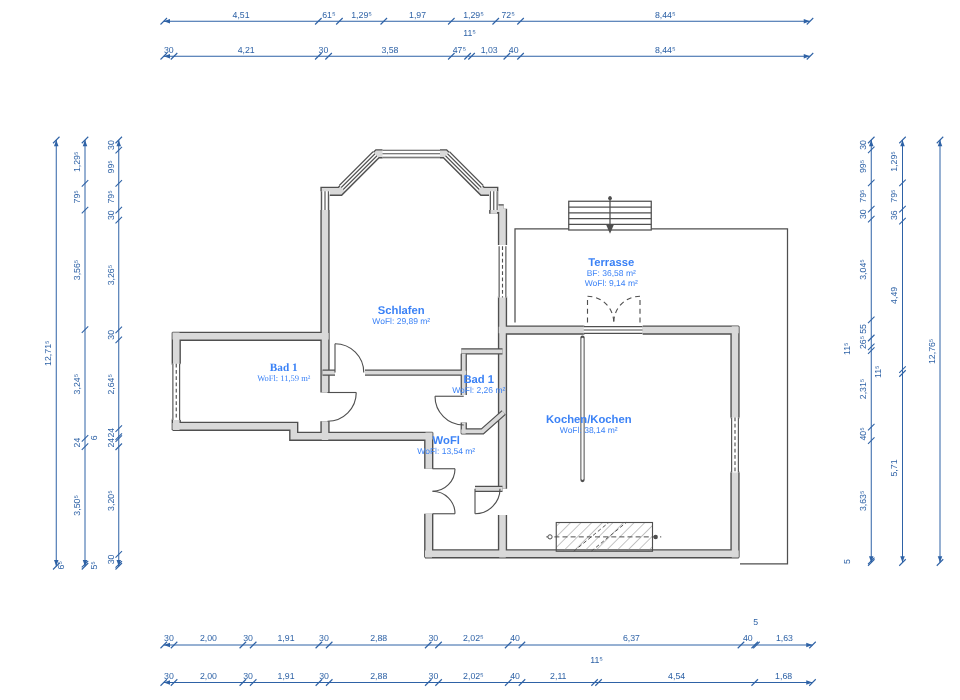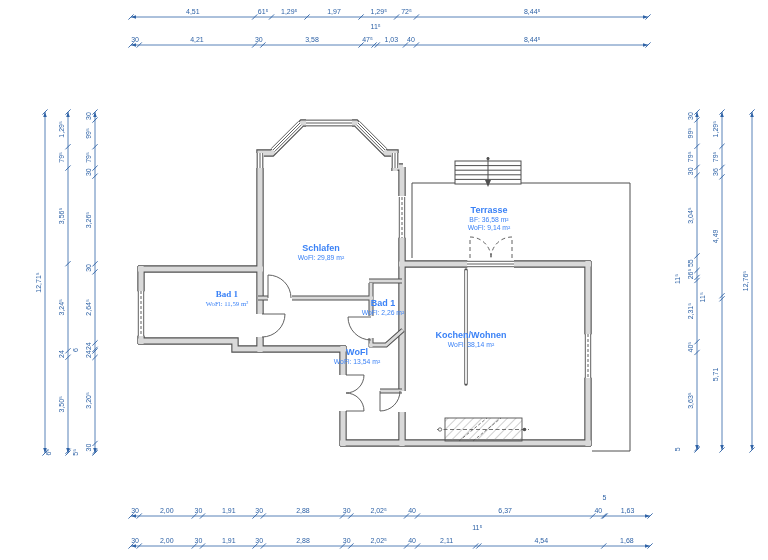--- a/index.html
+++ b/index.html
@@ -425,21 +425,21 @@
 </div>
 <div class="room-label" id="lbl-bad2">
   <span class="rname">Bad 1</span>
   <span class="rarea">WoFl: 2,26 m²</span>
 </div>
 <div class="room-label" id="lbl-flur">
   <span class="rname">WoFl</span>
   <span class="rarea">WoFl: 13,54 m²</span>
 </div>
 <div class="room-label" id="lbl-kochen">
-  <span class="rname">Kochen/Wohnen</span>
+  <span class="rname">Kochen/Kochen</span>
   <span class="rarea">WoFl: 38,14 m²</span>
 </div>
 <div class="room-label" id="lbl-terrasse">
   <span class="rname">Terrasse</span>
   <span class="rarea">BF: 36,58 m²</span>
   <span class="rarea">WoFl: 9,14 m²</span>
 </div>
 
 </div>
 

